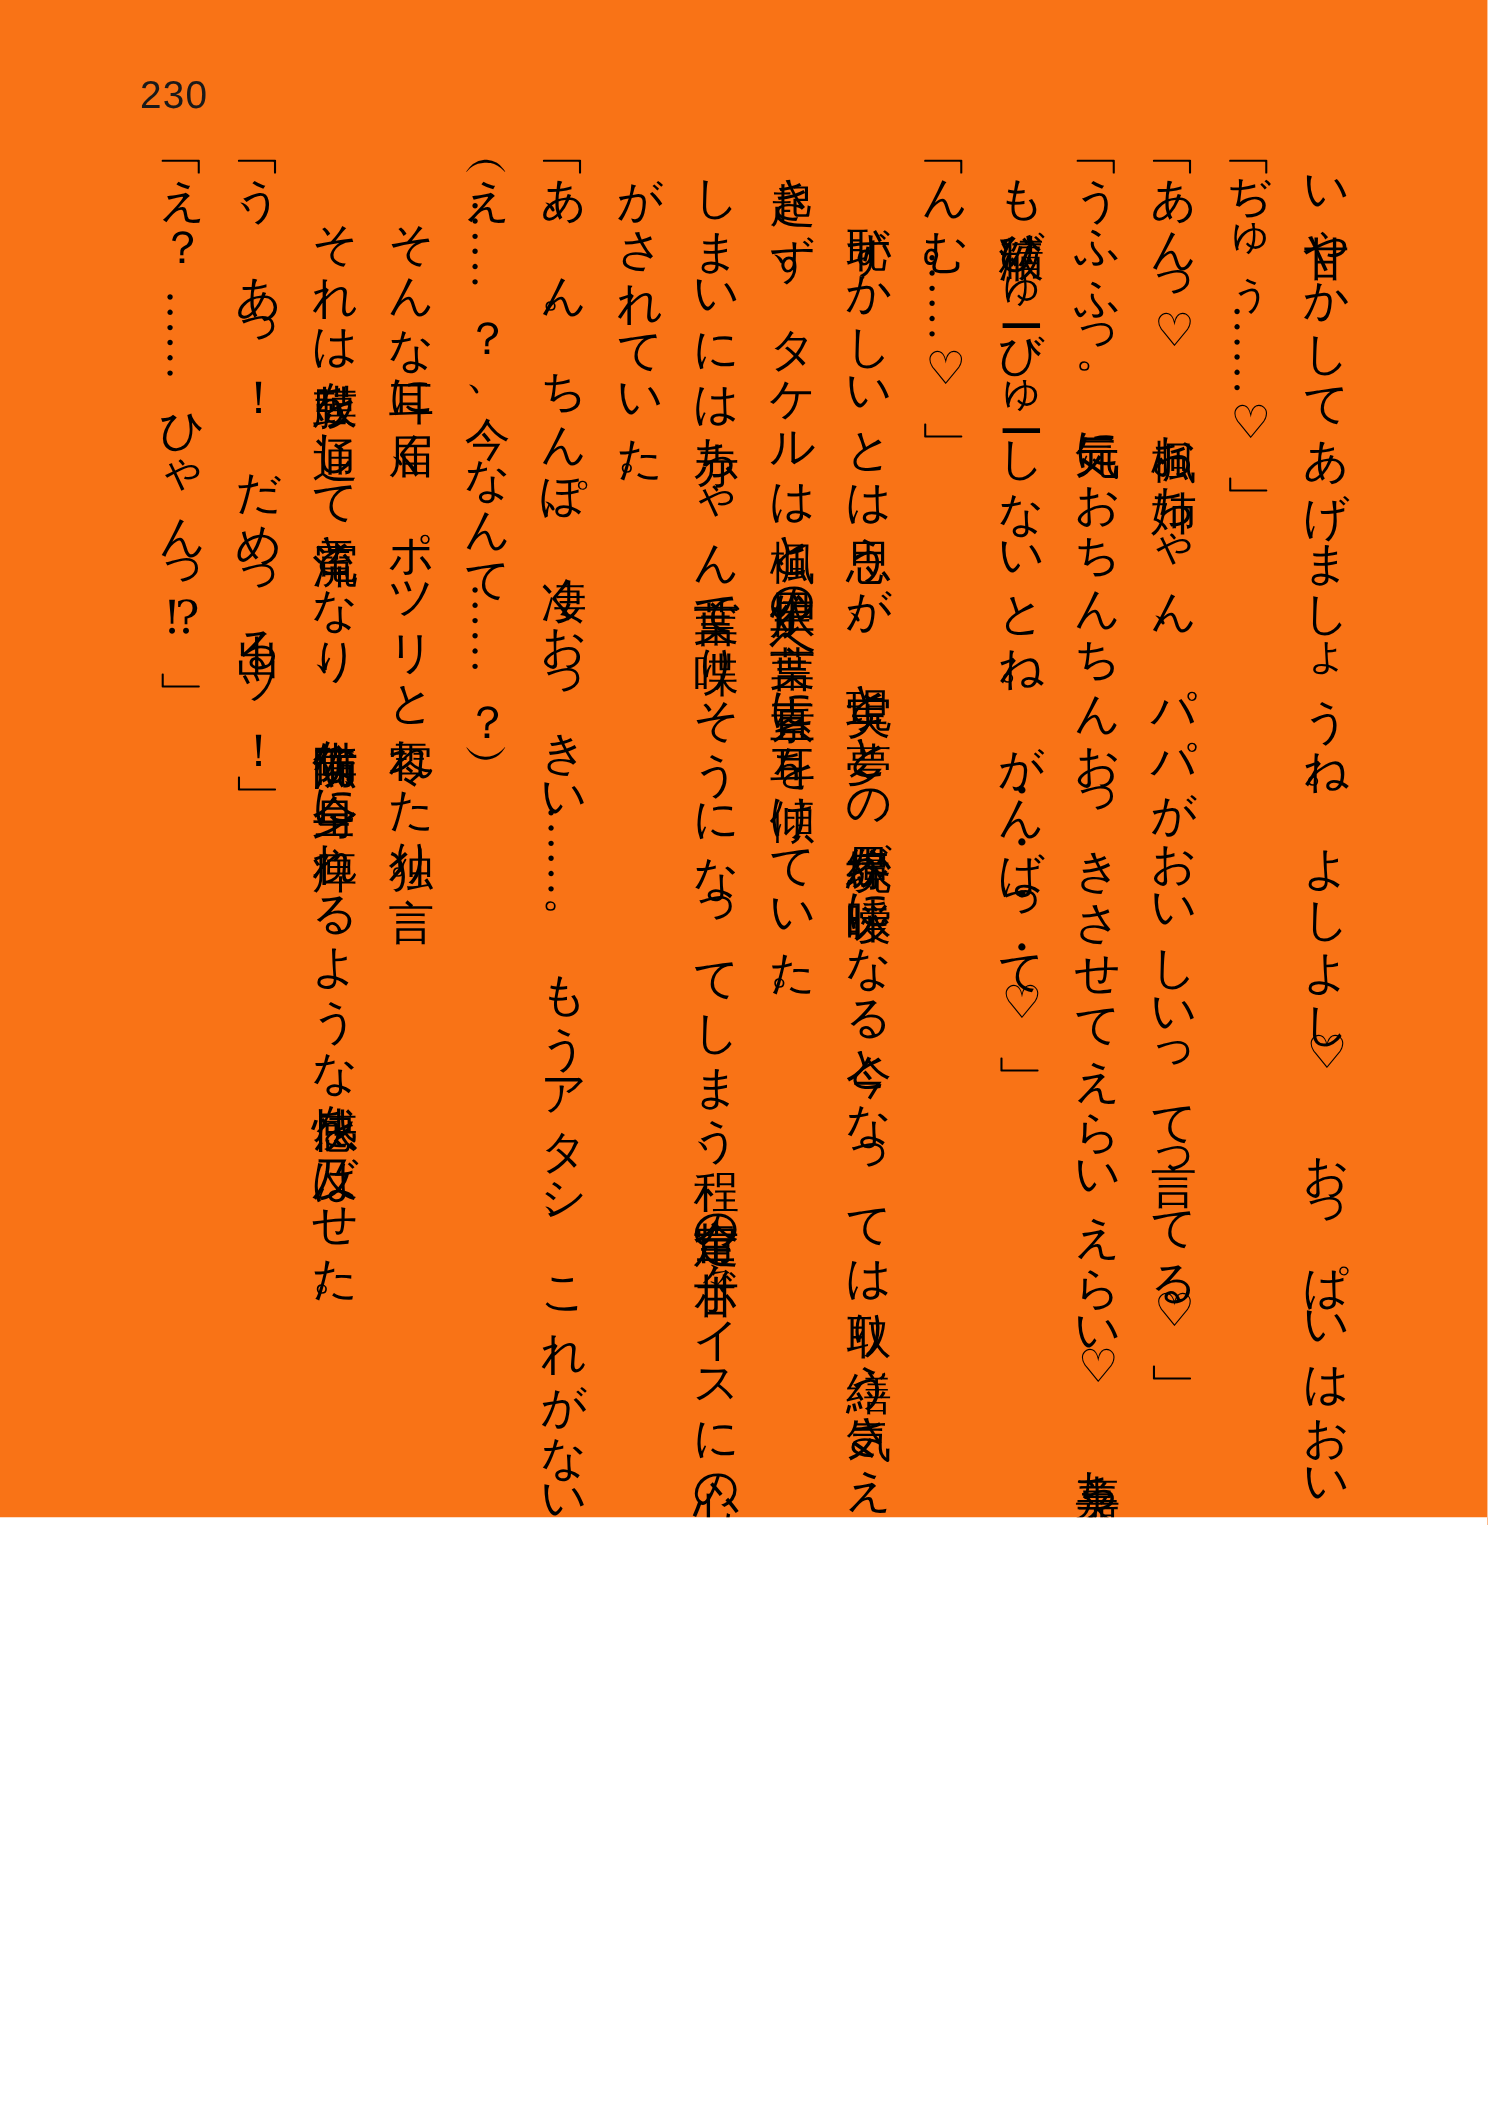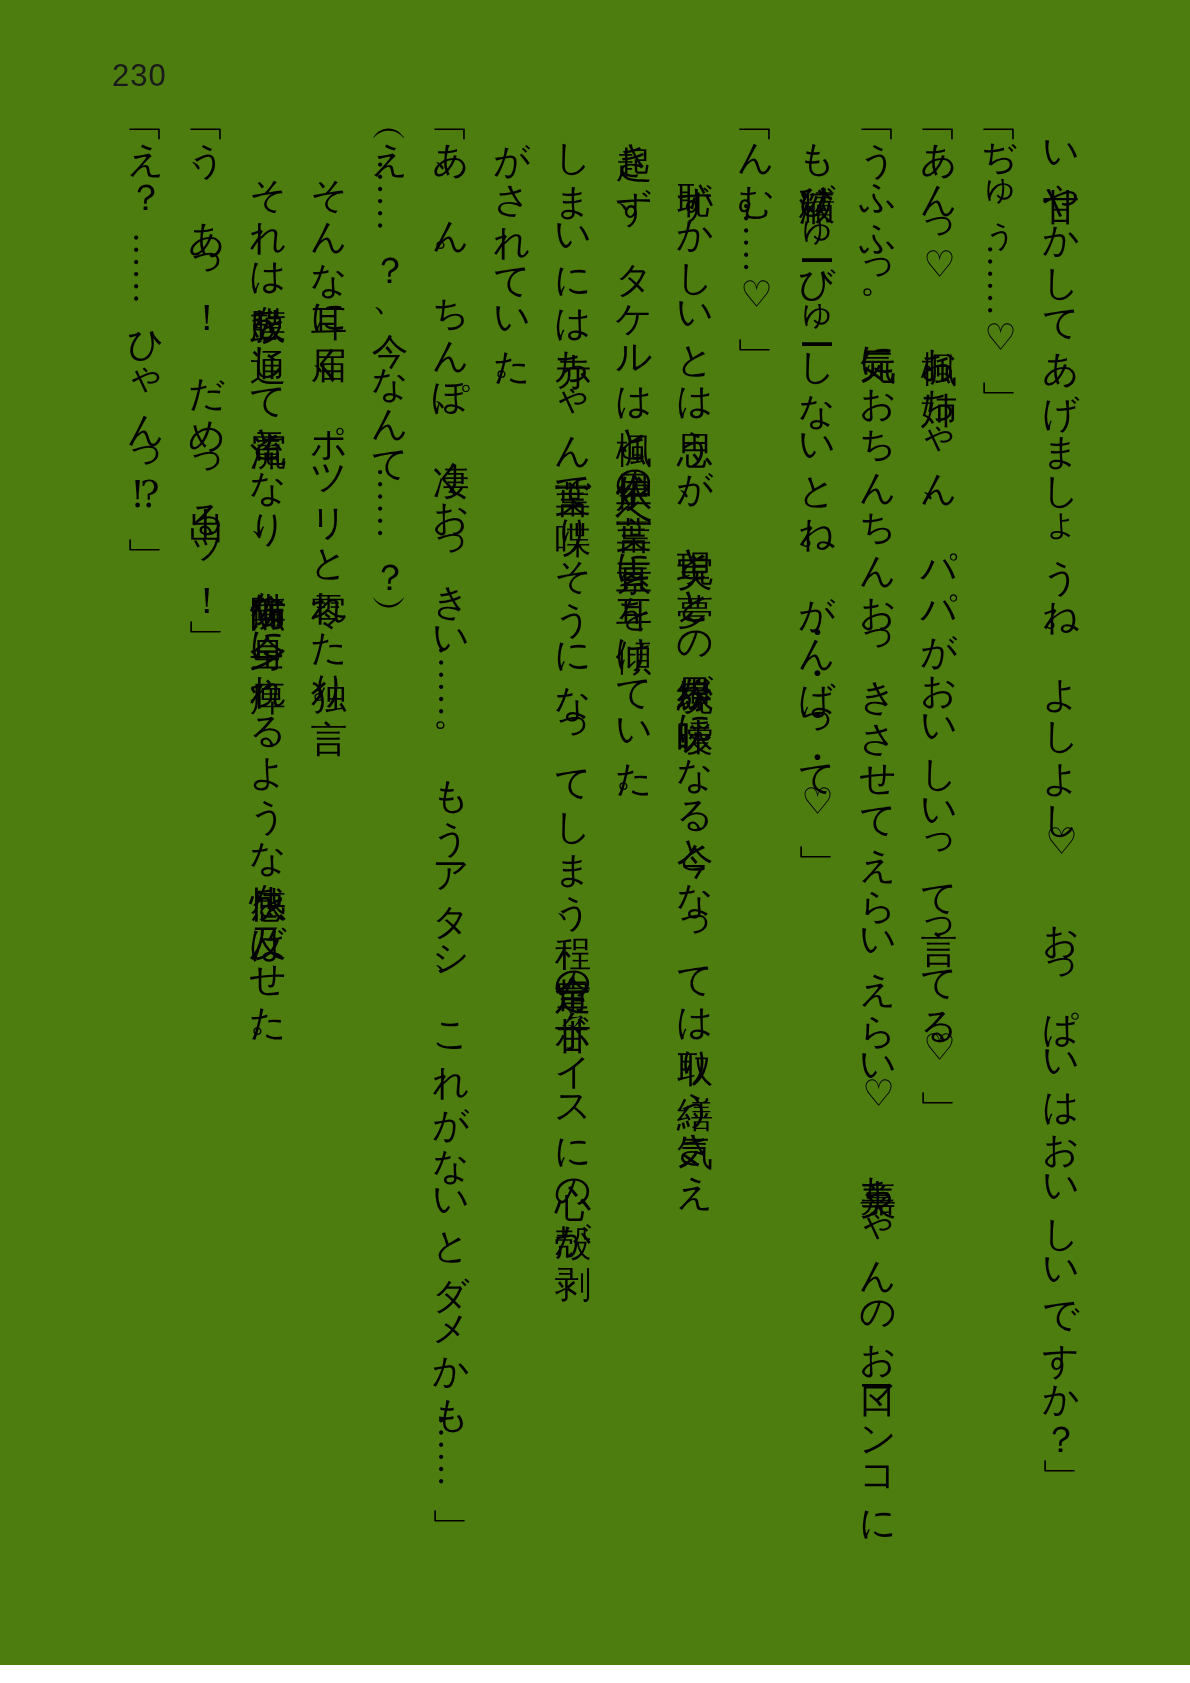--- a/index.html
+++ b/index.html
@@ -3,22 +3,22 @@
 <meta charset="utf-8">
 <style>
   html, body {
     margin: 0;
     padding: 0;
     background: #ffffff;
   }
   .page {
     position: relative;
     width: 1190px;
-    height: 1665px;
-    background: #4d7c0f;
+    height: 1214px;
+    background: #f97316;
     overflow: hidden;
     font-family: "Liberation Serif", "DejaVu Serif", serif;
     color: #000000;
   }
   .page-number {
     position: absolute;
     left: 112px;
     top: 60px;
     font-family: "Liberation Sans", "DejaVu Sans", sans-serif;
     font-size: 31px;

